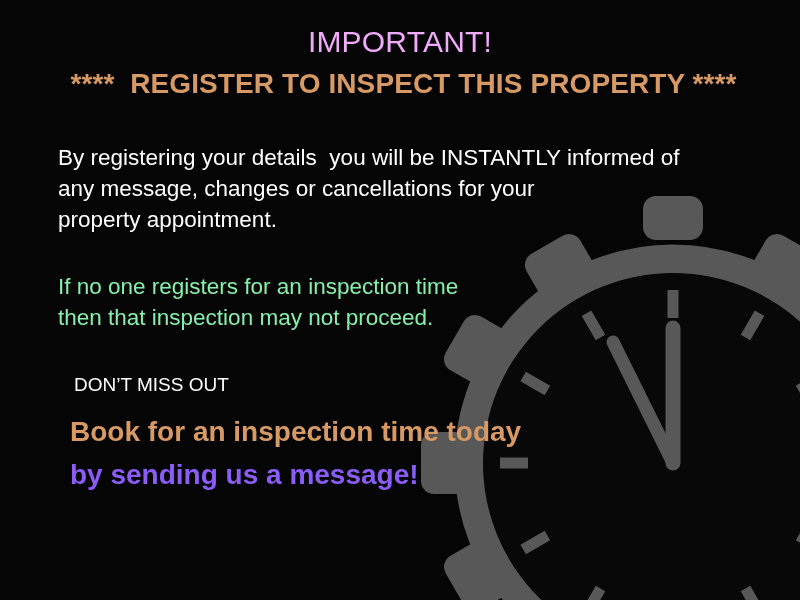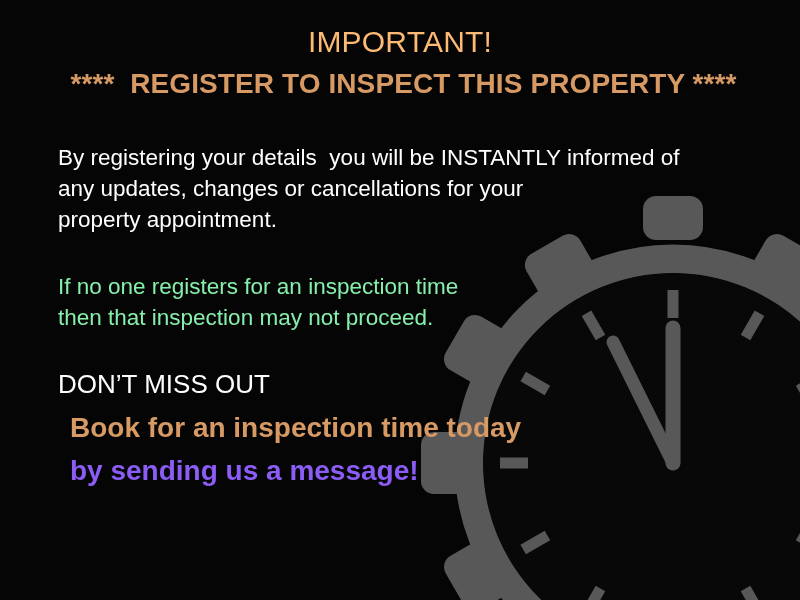--- a/index.html
+++ b/index.html
@@ -79,22 +79,22 @@
   .para-gap-2 { margin-top: 36px; }
 
   .cta-line {
     margin: 12px;
     font-size: 28px;
     line-height: 31px;
     font-weight: 700;
     white-space: pre-wrap;
   }
   .plain-line {
-    margin: 0;
-    font-size: 26px;
+    margin: 16px;
+    font-size: 19px;
     line-height: 31px;
     font-weight: 400;
     color: #ffffff;
     white-space: pre-wrap;
   }
 </style>
 </head>
 <body>
 
 <div id="poster" style="background: rgb(5, 5, 5);">
@@ -149,28 +149,28 @@
 
       <line x1="673" y1="463" x2="613" y2="342" stroke="#585858" stroke-width="13" stroke-linecap="round"></line>
 
       <circle cx="673" cy="463" r="7" fill="#585858"></circle>
     </g>
   </svg>
 
   <div id="content">
 
     <div class="headline-block">
-      <div class="headline-1" style="color: #fdba74;">IMPORTANT!</div>
+      <div class="headline-1" style="color: #f0abfc;">IMPORTANT!</div>
       <div class="headline-2" style="color: rgb(215, 154, 100); padding-left: 7px;">****  REGISTER TO INSPECT THIS PROPERTY ****</div>
     </div>
 
     <div class="body-block">
 
       <p class="para" style="color: rgb(255, 255, 255);">By registering your details  you will be INSTANTLY informed of
-any updates, changes or cancellations for your
+any message, changes or cancellations for your
 property appointment.</p>
 
       <p class="para para-gap-1" style="color: #86efac;">If no one registers for an inspection time
 then that inspection may not proceed.</p>
 
       <div class="para-gap-2">
         <p class="plain-line" style="color: rgb(255, 255, 255);">DON’T MISS OUT</p>
         <p class="cta-line" style="color: rgb(215, 154, 100);">Book for an inspection time today</p>
         <p class="cta-line" style="color: #8b5cf6;">by sending us a message!</p>
       </div>

